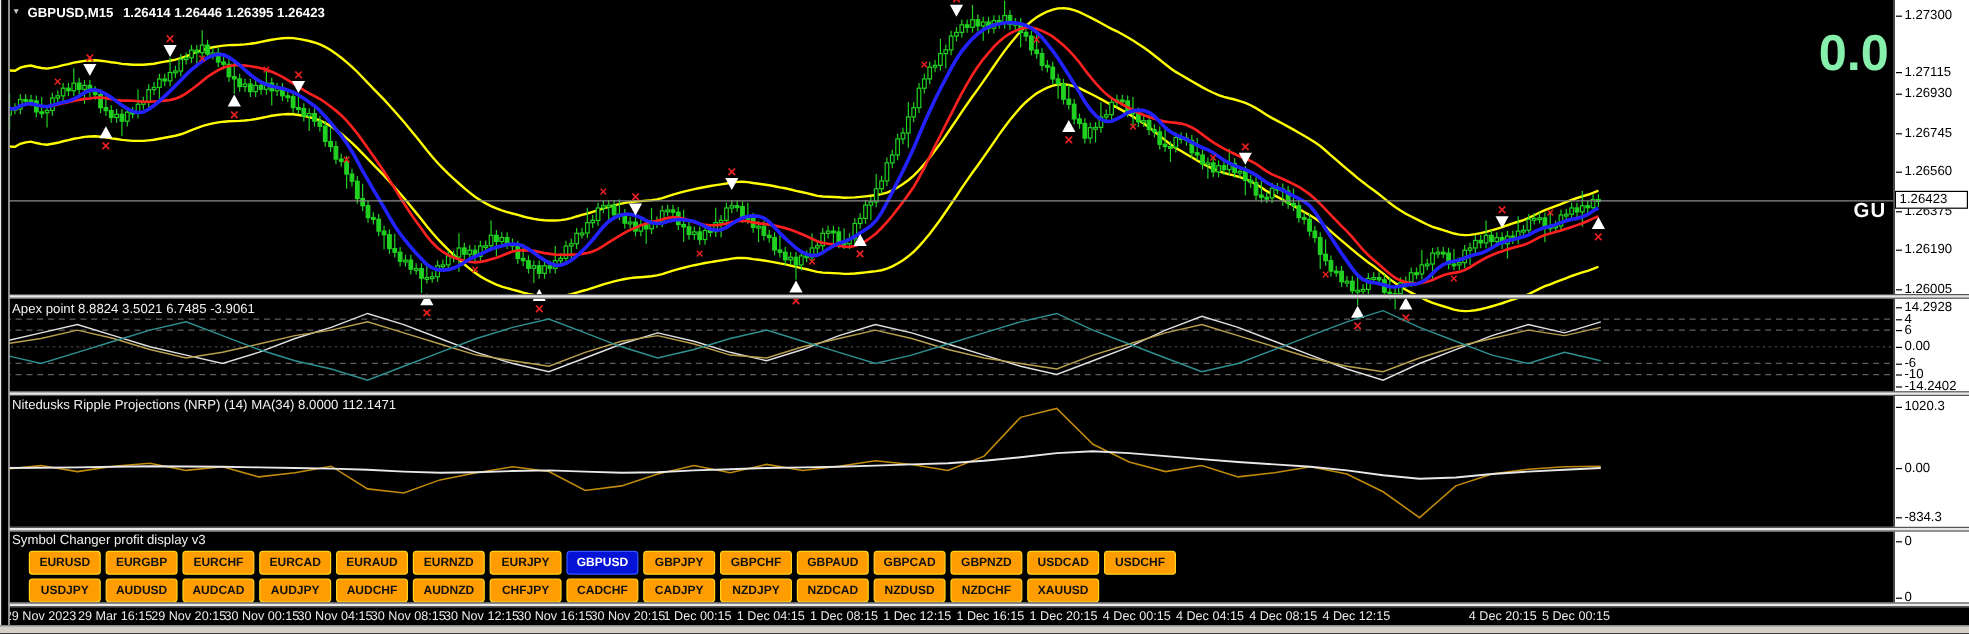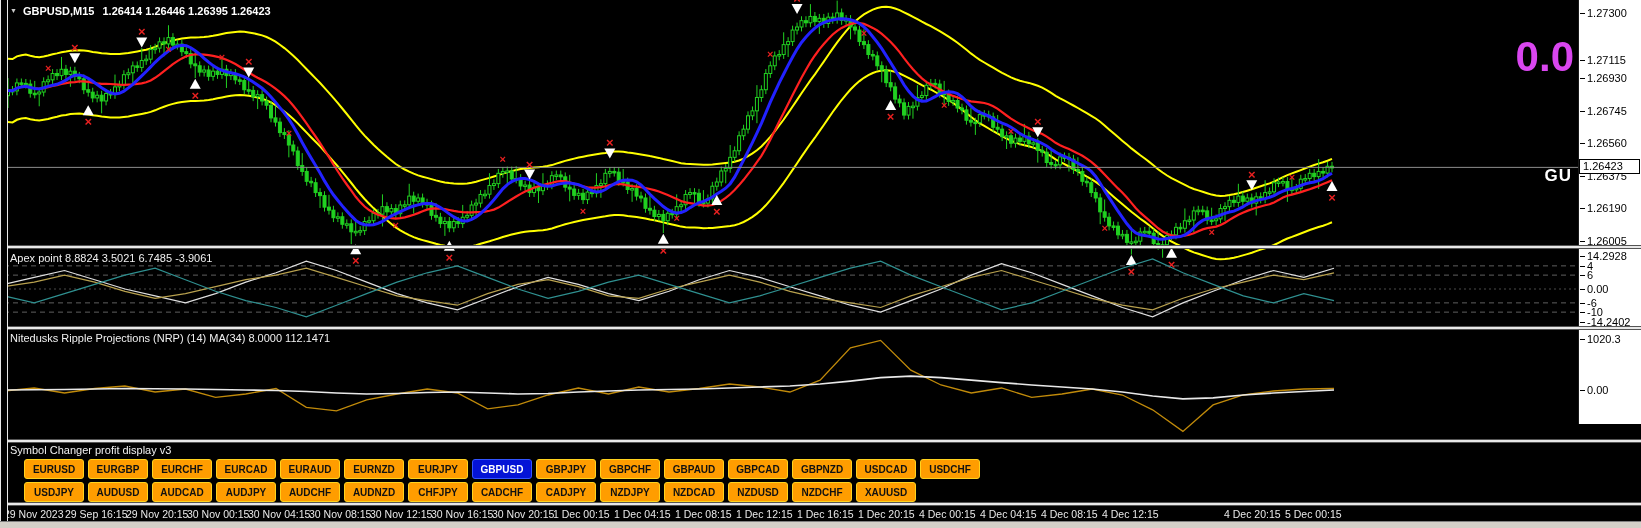--- a/index.html
+++ b/index.html
@@ -1,28 +1,28 @@
 <!DOCTYPE html>
 <html><head>
 <meta charset="utf-8">
 <style>
   html,body{margin:0;padding:0;background:#222;}
   .screen{position:relative;width:1641px;height:528px;background:#000;overflow:hidden;
           font-family:"Liberation Sans","DejaVu Sans",sans-serif;}
   svg{position:absolute;left:0;top:0;}
   svg text{font-family:"Liberation Sans","DejaVu Sans",sans-serif;}
-  .axis-col{position:absolute;left:1578px;top:0;width:63px;height:424px;background:#ffffff;border-left:1px solid #1a1a1a;}
+  .axis-col{position:absolute;left:1578px;top:0;width:63px;height:506px;background:#ffffff;border-left:1px solid #1a1a1a;}
   .axis-label{position:absolute;left:8px;height:12px;font-size:11px;color:#000;white-space:nowrap;}
   .axis-label::before{content:"";position:absolute;left:-7px;top:6px;width:5px;height:1px;background:#000;}
   .sep{position:absolute;left:0;width:1641px;height:2px;background:#e8e8e8;border-top:1px solid #555;border-bottom:1px solid #555;z-index:5;}
   .left-edge{position:absolute;left:0;top:0;width:6px;height:521px;background:#000;border-left:1px solid #e8e8e8;border-right:1px solid #e8e8e8;z-index:6;}
   .titlebar{position:absolute;left:10px;top:5px;color:#fff;font-size:11px;font-weight:bold;z-index:4;white-space:nowrap;}
   .titlebar .tri{display:inline-block;color:#c8c8c8;font-size:7px;vertical-align:2px;margin-right:6px;}
   .titlebar .ohlc{margin-left:8px;font-weight:bold;}
-  .bigval{position:absolute;left:1498px;top:33px;width:76px;text-align:right;font-size:42px;font-weight:600;color:#d946ef;z-index:4;}
+  .bigval{position:absolute;left:1498px;top:20px;width:76px;text-align:right;font-size:42px;font-weight:600;color:#86efac;z-index:4;}
   .gu{position:absolute;left:1480px;top:166px;width:92px;text-align:right;font-size:17px;font-weight:bold;color:#fff;letter-spacing:1px;z-index:4;}
   .pane-label{position:absolute;left:10px;color:#f0f0f0;font-size:11px;z-index:4;white-space:nowrap;}
   .btnrow{position:absolute;left:24px;display:flex;z-index:4;}
   .sym-btn{width:60px;height:20px;margin-right:4px;background:#ff9d00;border:1px solid #ffd21e;border-radius:3px;
            color:#111;font-size:10px;font-weight:bold;display:flex;align-items:center;justify-content:center;
            box-sizing:border-box;cursor:pointer;}
   .sym-btn.selected{background:#0413d6;border-color:#3355ff;color:#fff;}
   #timeline{position:absolute;left:0;top:506px;width:1641px;height:15px;background:#000;z-index:4;}
   .tl-label{position:absolute;top:2px;font-size:10.5px;color:#e8e8e8;white-space:nowrap;}
   .bottombar{position:absolute;left:0;top:521px;width:1641px;height:7px;background:#d4d0c8;border-top:1px solid #808080;z-index:6;}
@@ -732,21 +732,21 @@
       <div class="axis-label" style="top: 235.006px;">1.26005</div>
       <div class="axis-label" style="top: 249.941px;">14.2928</div>
       <div class="axis-label" style="top: 259.87px;">4</div>
       <div class="axis-label" style="top: 269.122px;">6</div>
       <div class="axis-label" style="top: 283px;">0.00</div>
       <div class="axis-label" style="top: 296.878px;">-6</div>
       <div class="axis-label" style="top: 306.13px;">-10</div>
       <div class="axis-label" style="top: 315.938px;">-14.2402</div>
       <div class="axis-label" style="top: 333.393px;">1020.3</div>
       <div class="axis-label" style="top: 384px;">0.00</div>
-      <div class="axis-label" style="top: 425.381px;">-567.9</div>
+      <div class="axis-label" style="top: 425.381px;">-834.3</div>
       <div class="axis-label" style="top: 445px;">0</div>
       <div class="axis-label" style="top: 492px;">0</div>
     </div>
 
   <div class="sep" style="top:245px"></div>
   <div class="sep" style="top:326px"></div>
   <div class="sep" style="top:439px"></div>
   <div class="sep" style="top:502px"></div>
   <div class="left-edge"></div>
 
@@ -790,21 +790,21 @@
       <div class="sym-btn">CADJPY</div>
       <div class="sym-btn">NZDJPY</div>
       <div class="sym-btn">NZDCAD</div>
       <div class="sym-btn">NZDUSD</div>
       <div class="sym-btn">NZDCHF</div>
       <div class="sym-btn">XAUUSD</div>
     </div>
 
   <div id="timeline">
       <span class="tl-label" style="left: 4px;">29 Nov 2023</span>
-      <span class="tl-label" style="left: 65px;">29 Sep 16:15</span>
+      <span class="tl-label" style="left: 65px;">29 Mar 16:15</span>
       <span class="tl-label" style="left: 126px;">29 Nov 20:15</span>
       <span class="tl-label" style="left: 187px;">30 Nov 00:15</span>
       <span class="tl-label" style="left: 248px;">30 Nov 04:15</span>
       <span class="tl-label" style="left: 309px;">30 Nov 08:15</span>
       <span class="tl-label" style="left: 370px;">30 Nov 12:15</span>
       <span class="tl-label" style="left: 431px;">30 Nov 16:15</span>
       <span class="tl-label" style="left: 492px;">30 Nov 20:15</span>
       <span class="tl-label" style="left: 553px;">1 Dec 00:15</span>
       <span class="tl-label" style="left: 614px;">1 Dec 04:15</span>
       <span class="tl-label" style="left: 675px;">1 Dec 08:15</span>

